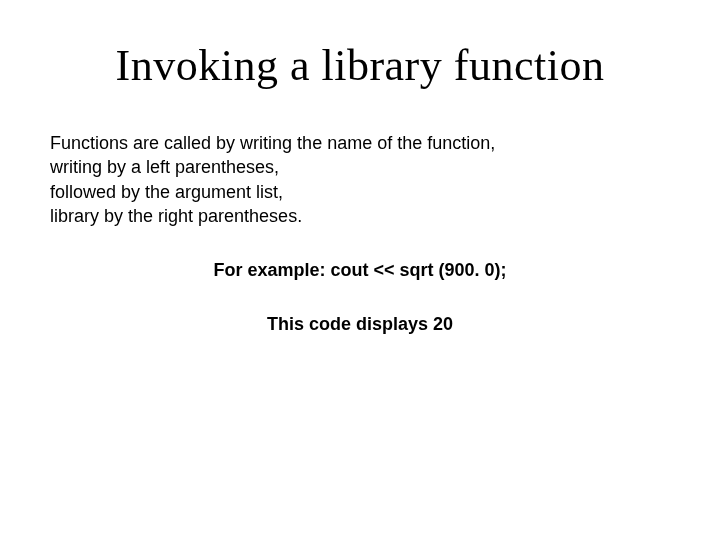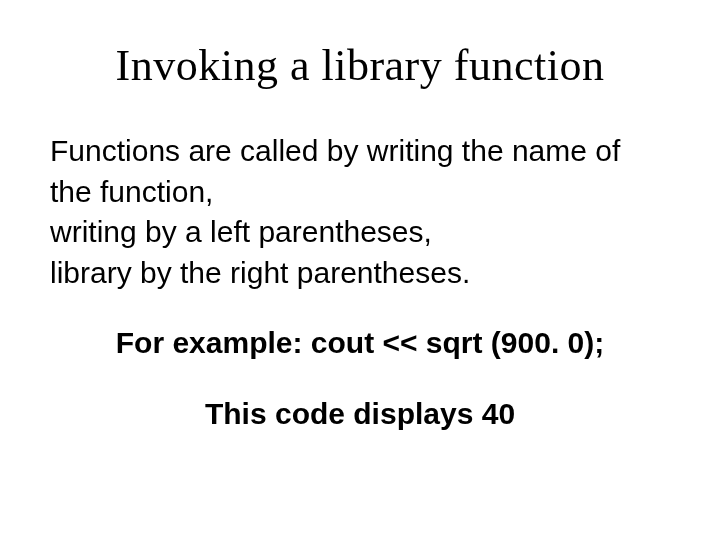--- a/index.html
+++ b/index.html
@@ -20,21 +20,21 @@
   .title {
     font-family: "Times New Roman", Times, serif;
     font-size: 44px;
     font-weight: 400;
     text-align: center;
     margin: 0 0 40px 0;
     letter-spacing: 0.5px;
   }
   .body-block {
     font-family: Arial, "Helvetica Neue", Helvetica, sans-serif;
-    font-size: 30px;
+    font-size: 18px;
     line-height: 1.35;
   }
   .para {
     margin: 0;
   }
   .gap {
     height: 30px;
   }
   .bold {
     font-weight: 700;
@@ -43,23 +43,24 @@
 </style>
 </head>
 <body>
 
 <div class="slide">
   <h1 class="title">Invoking a library function</h1>
 
   <div class="body-block">
     <p class="para">Functions are called by writing the name of the function,</p>
     <p class="para">writing by a left parentheses,</p>
+    <p class="para">followed by the argument list,</p>
     <p class="para">library by the right parentheses.</p>
 
     <div class="gap"></div>
 
     <p class="para bold">For example:  cout &lt;&lt; sqrt (900. 0);</p>
 
     <div class="gap"></div>
 
-    <p class="para bold">This code displays 40</p>
+    <p class="para bold">This code displays 20</p>
   </div>
 </div>
 
 </body></html>

